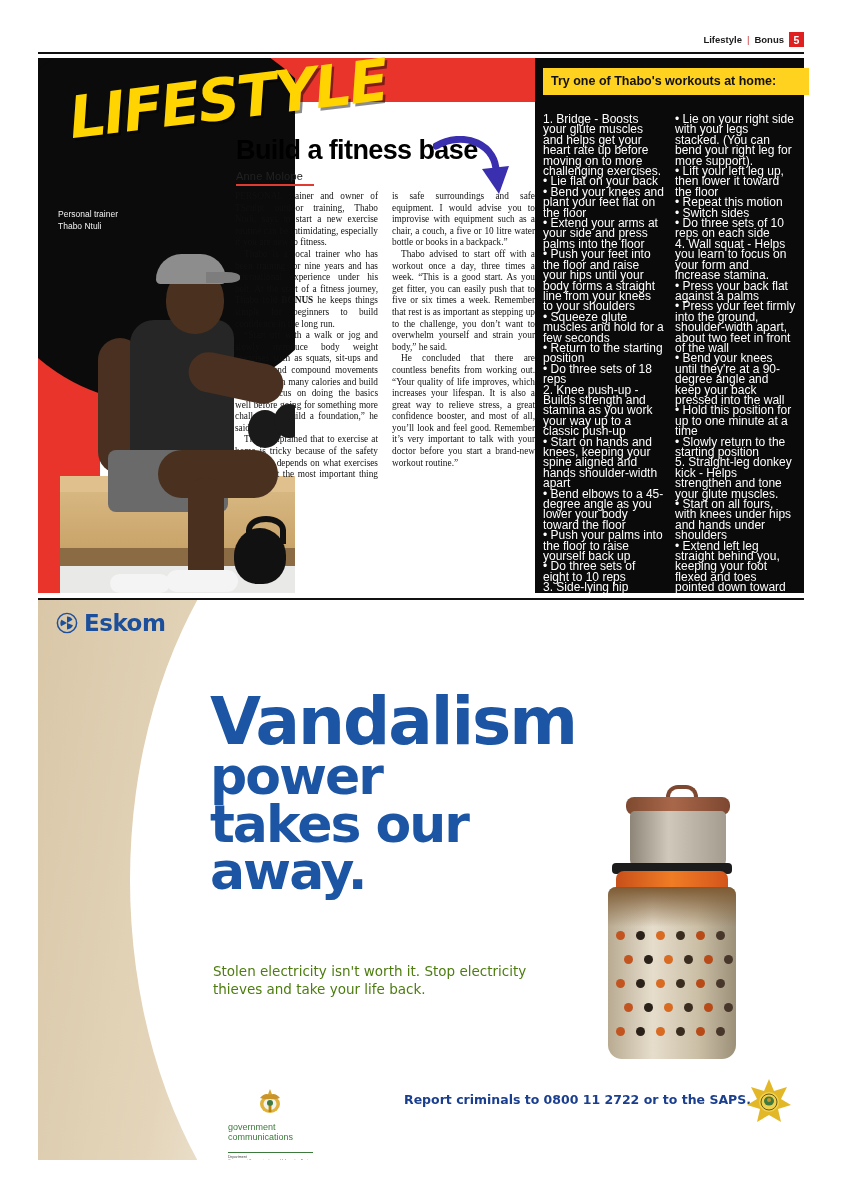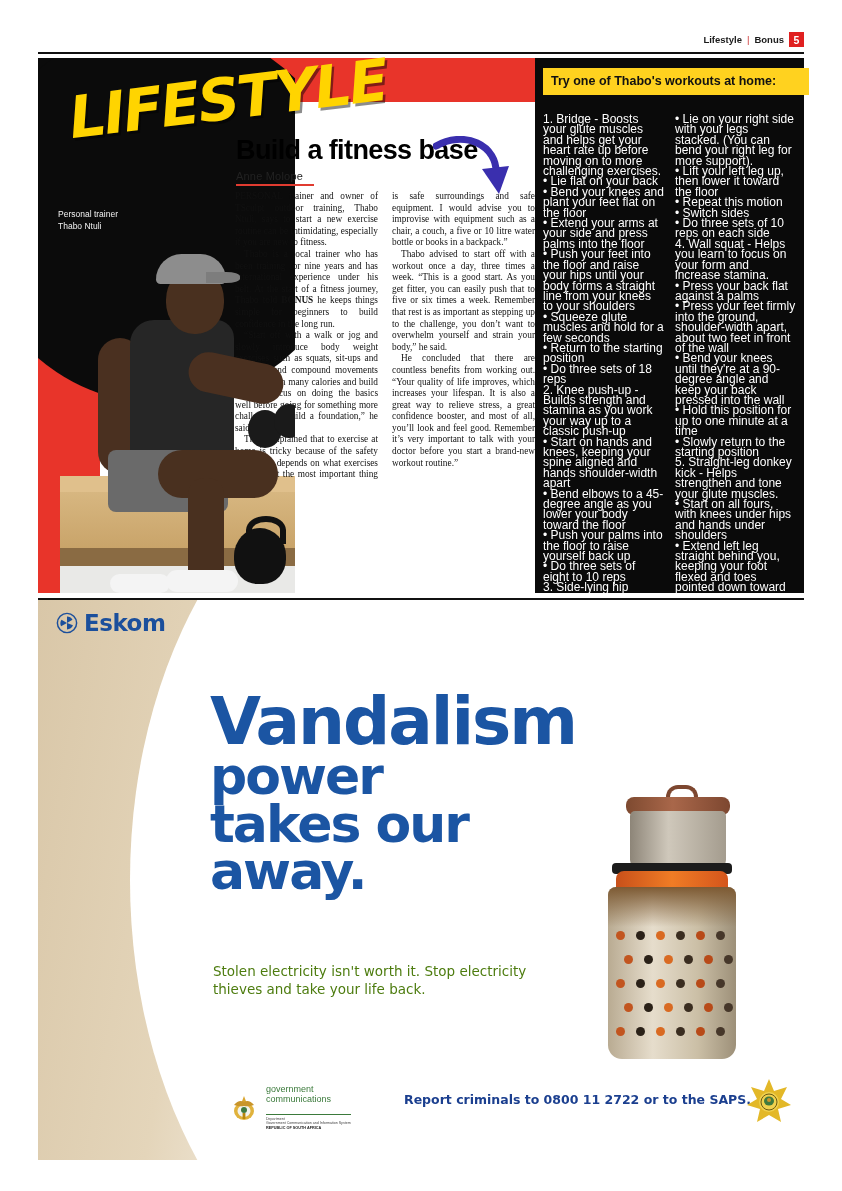--- a/index.html
+++ b/index.html
@@ -115,21 +115,21 @@
   #brz-grate{position:absolute;left:26px;top:88px;width:120px;height:11px;background:#1c1c1c;border-radius:4px;}
   #brz-pot{position:absolute;left:44px;top:36px;width:96px;height:58px;
       background:linear-gradient(90deg,#8d8578,#cfc8bb 40%,#a49c8e);border-radius:5px 5px 9px 9px;}
   #brz-lid{position:absolute;left:40px;top:22px;width:104px;height:18px;
       background:linear-gradient(90deg,#7e4a30,#a9674a 45%,#7d4730);border-radius:8px;}
   #brz-knob{position:absolute;left:80px;top:10px;width:24px;height:14px;
       border:4px solid #7d4730;border-bottom:none;border-radius:12px 12px 0 0;}
 
   
   #ad-footer{position:absolute;left:0;top:478px;width:766px;height:72px;z-index:7;}
-  #gcis{position:absolute;left:190px;top:6px;display:flex;align-items:center;gap:6px;}
+  #gcis{position:absolute;left:190px;top:6px;display:flex;align-items:center;gap:6px;flex-direction:column;}
   #gcis-crest{width:32px;height:32px;}
   #gcis-text{font-family:"Liberation Sans",sans-serif;}
   #gcis-l1{font-size:9px;color:#3b7a3b;line-height:10px;}
   #gcis-l2{font-size:9px;color:#3b7a3b;line-height:10px;border-bottom:.8px solid #3b7a3b;padding-bottom:10px;}
   #gcis-l3{font-size:3.6px;color:#444;line-height:4.6px;margin-top:1.5px;}
   #gcis-l4{font-size:3.6px;color:#444;line-height:4.6px;}
   #gcis-l5{font-size:3.8px;color:#222;font-weight:700;line-height:5px;}
   #ad-cta{position:absolute;left:366px;top:14px;font-family:"DejaVu Sans",sans-serif;
       font-size:12.5px;font-weight:700;color:#1b3f8f;}
   #saps-badge{position:absolute;left:708px;top:0;width:46px;height:46px;}

